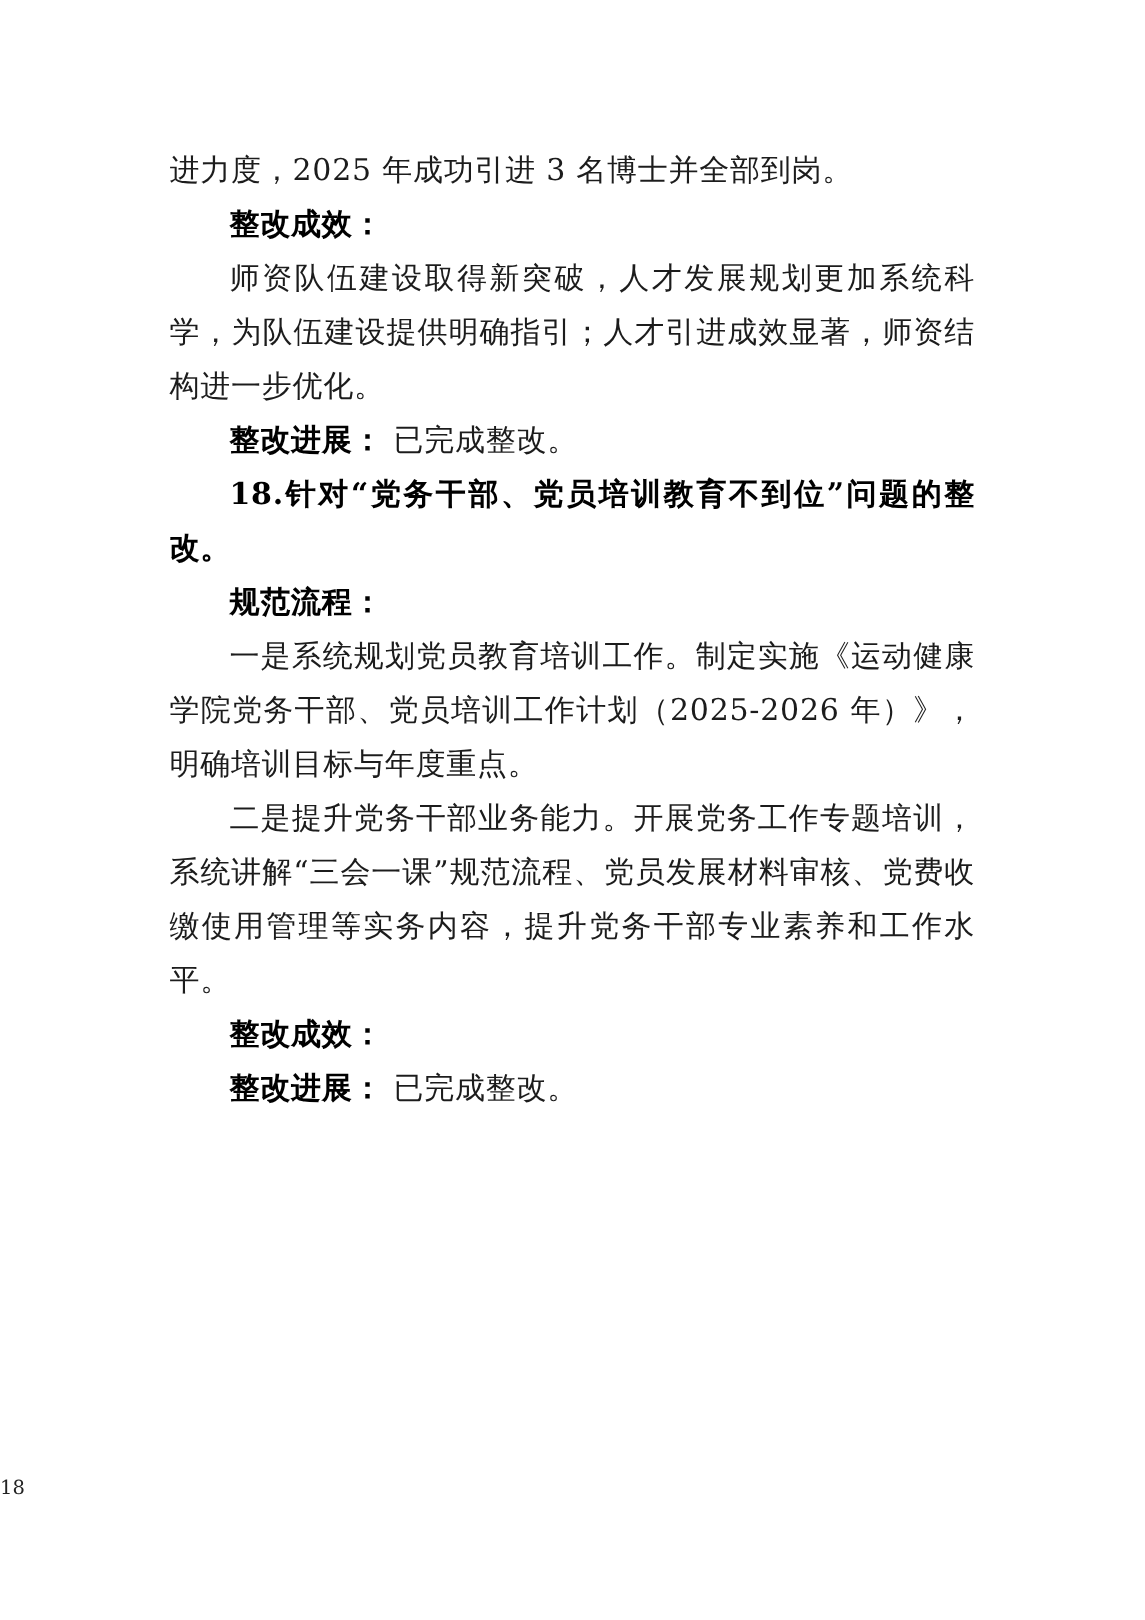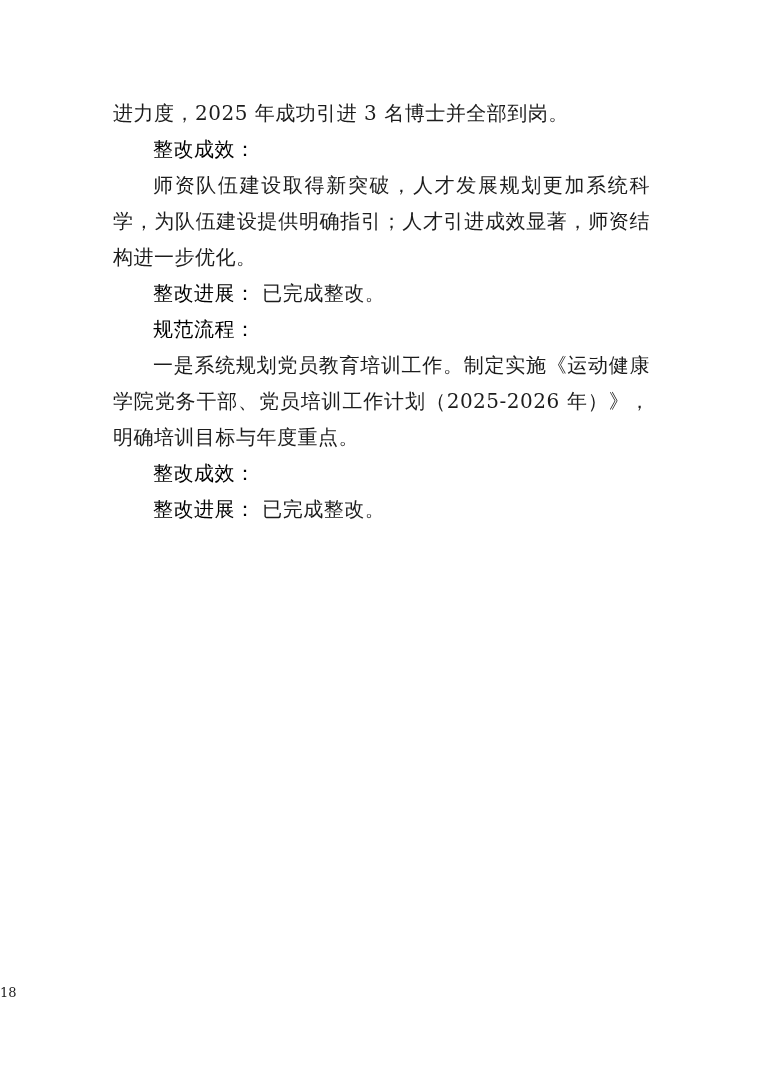--- a/index.html
+++ b/index.html
@@ -28,21 +28,21 @@
     letter-spacing: 0.5px;
   }
   .content p {
     margin: 0;
     padding: 0;
   }
   .content p.indent {
     text-indent: 2em;
   }
   .run-bold {
-    font-weight: normal;
+    font-weight: bold;
     color: #000000;
   }
   .page-footer {
     position: absolute;
     top: 984px;
     left: 0;
     width: 100%;
     font-size: 13px;
     line-height: 18px;
     color: #222222;
@@ -52,19 +52,21 @@
 </head>
 <body>
 
 <div class="page">
   <div class="content" id="doc-content">
 
   <p class=""><span class="run-regular">进力度，2025 年成功引进 3 名博士并全部到岗。</span></p>
       <p class="indent"><span class="run-bold">整改成效：</span></p>
       <p class="indent"><span class="run-regular">师资队伍建设取得新突破，人才发展规划更加系统科学，为队伍建设提供明确指引；人才引进成效显著，师资结构进一步优化。</span></p>
       <p class="indent"><span class="run-bold">整改进展：</span><span class="run-regular"> 已完成整改。</span></p>
+      <p class="indent"><span class="run-bold">18.针对“党务干部、党员培训教育不到位”问题的整改。</span></p>
       <p class="indent"><span class="run-bold">规范流程：</span></p>
       <p class="indent"><span class="run-regular">一是系统规划党员教育培训工作。制定实施《运动健康学院党务干部、党员培训工作计划（2025-2026 年）》，明确培训目标与年度重点。</span></p>
+      <p class="indent"><span class="run-regular">二是提升党务干部业务能力。开展党务工作专题培训，系统讲解“三会一课”规范流程、党员发展材料审核、党费收缴使用管理等实务内容，提升党务干部专业素养和工作水平。</span></p>
       <p class="indent"><span class="run-bold">整改成效：</span></p>
       <p class="indent"><span class="run-bold">整改进展：</span><span class="run-regular"> 已完成整改。</span></p>
     </div>
   <div class="page-footer">18</div>
 </div>
 
 </body></html>

